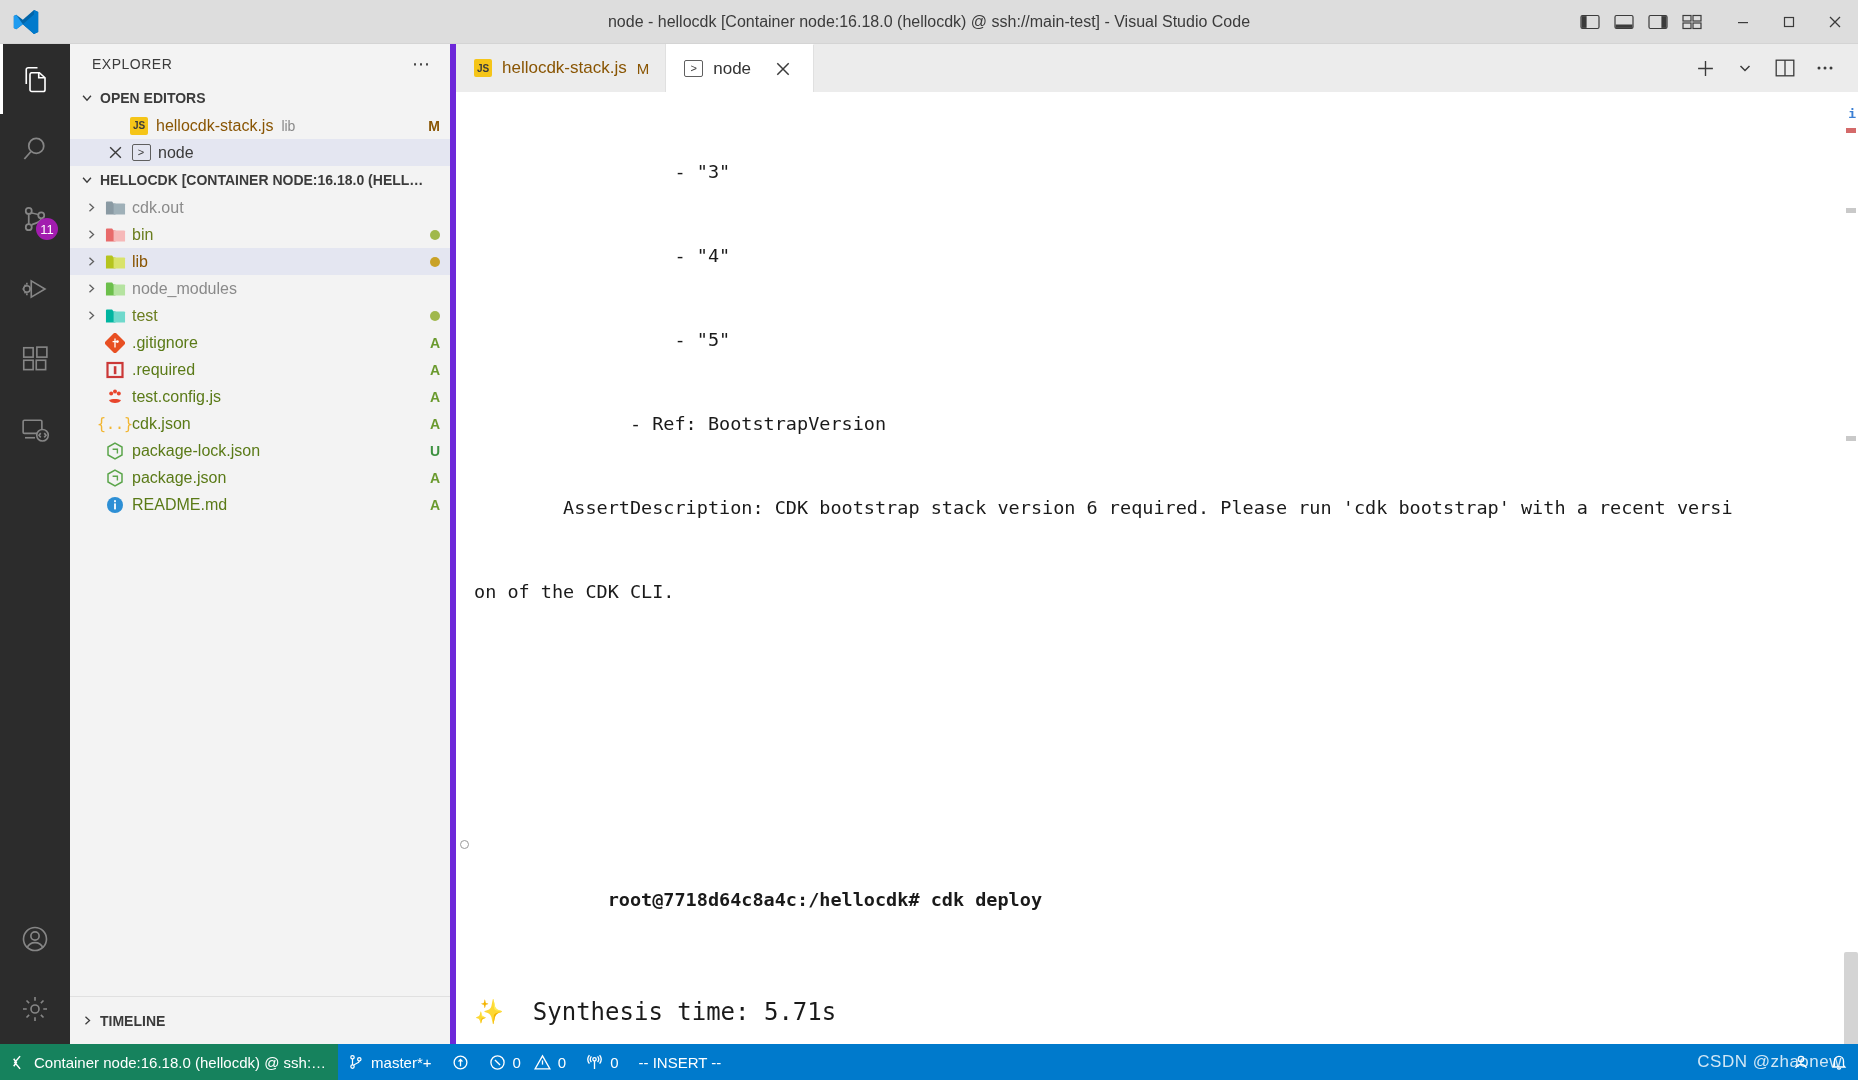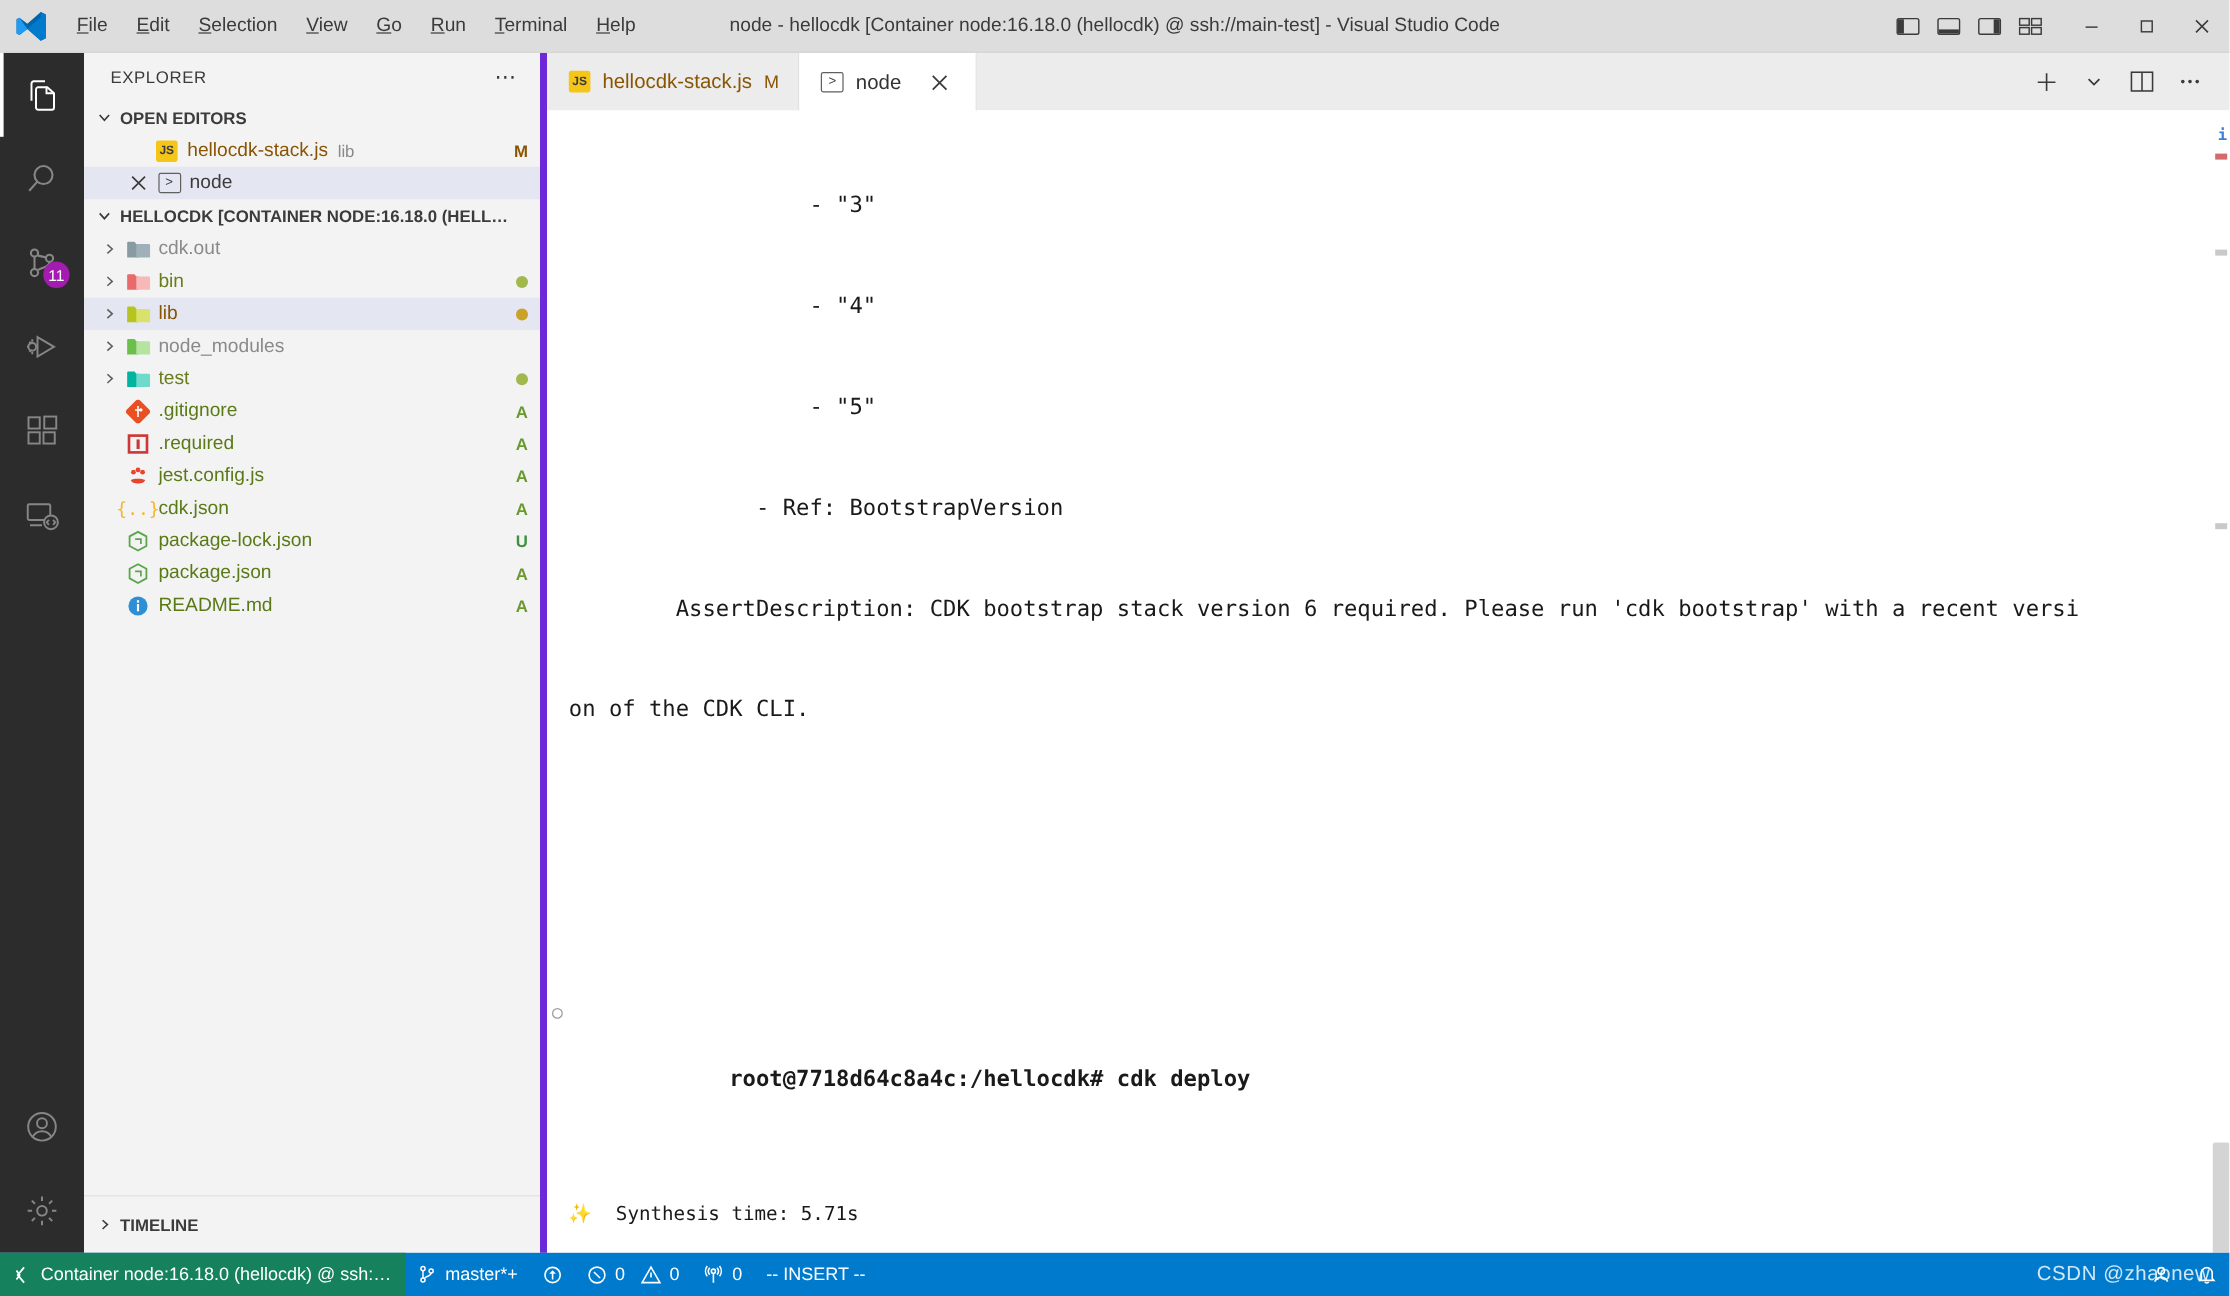--- a/index.html
+++ b/index.html
@@ -141,21 +141,21 @@
     padding: 10px 0 0 0;
   }
   .term-inner { padding-left: 18px; padding-right: 14px; white-space: pre; }
   .tline { height: 28px; white-space: pre; }
   .tline.bold { font-weight: bold; }
   .prompt-mark {
     position: absolute; left: -14px; top: 10px; width: 9px; height: 9px;
     border: 1.5px solid #9a9a9a; border-radius: 50%;
   }
   .tline-rel { position: relative; }
-  .sparkle { font-size: 16px; }
+  .sparkle { font-size: 24px; }
 
   
   .term-scroll { position: absolute; right: 0; top: 0; bottom: 0; width: 14px; }
   .scroll-mark { position: absolute; right: 2px; width: 10px; height: 5px; }
   .scroll-thumb { position: absolute; right: 0; width: 14px; background: rgba(100,100,100,.28); border-radius: 2px; }
   .term-overview-i { position: absolute; right: 2px; top: 8px; font-size: 13px; color: #3b7fd4; font-weight: bold;}
 
   
   .statusbar {
     height: 36px; flex: 0 0 36px; background: #007acc; color: #ffffff;
@@ -180,30 +180,20 @@
 <div class="app">
 
   <div class="titlebar">
     <div class="vscode-logo">
       <svg width="30" height="30" viewBox="0 0 32 32">
         <path d="M24.5 3.2 29 5.4v21.2l-4.5 2.2L12.6 18.4 5.6 23.7 3 22.3V9.7l2.6-1.4 7 5.3z" fill="#0065a9"></path>
         <path d="M24.5 3.2 29 5.4v21.2l-4.5 2.2-11.9-10.4 11.9-10.4z" fill="#007acc"></path>
         <path d="M5.6 8.3 3 9.7v12.6l2.6 1.4 7-5.3z" fill="#1f9cf0"></path>
       </svg>
     </div>
-    <div class="menubar">
-      <div class="menu-item"><u>F</u><span title="File">ile</span></div>
-      <div class="menu-item"><u>E</u>dit</div>
-      <div class="menu-item"><u>S</u>election</div>
-      <div class="menu-item"><u>V</u>iew</div>
-      <div class="menu-item"><u>G</u>o</div>
-      <div class="menu-item"><u>R</u>un</div>
-      <div class="menu-item"><u>T</u>erminal</div>
-      <div class="menu-item"><u>H</u>elp</div>
-    </div>
     <div class="window-title">node - hellocdk [Container node:16.18.0 (hellocdk) @ ssh://main-test] - Visual Studio Code</div>
     <div class="win-controls">
       <div class="layout-icons">
         <span class="layout-ico">
           <svg width="20" height="16" viewBox="0 0 20 16">
               <rect x="1" y="1.5" width="18" height="13" rx="1.5" fill="none" stroke="#3b3b3b" stroke-width="1.2"></rect>
               <rect x="1.6" y="2.1" width="5" height="11.8" fill="#3b3b3b"></rect>
             </svg>
         </span>
         <span class="layout-ico">
@@ -473,21 +463,21 @@
 
       <div class="tree-row idt-2">
         <span class="tw-icon">
           <svg width="20" height="20" viewBox="0 0 20 20">
               <path d="M4 13c2.5-1.5 9-1.5 12 0-1 4-11 4-12 0z" fill="#e8452c"></path>
               <circle cx="6.2" cy="6.5" r="2" fill="#e8452c"></circle>
               <circle cx="13.8" cy="6.5" r="2" fill="#e8452c"></circle>
               <circle cx="10" cy="4.6" r="2" fill="#e8452c"></circle>
             </svg>
         </span>
-        <span class="tw-label" style="color:#5a7a17">jest.config.js</span>
+        <span class="tw-label" style="color:#5a7a17">test.config.js</span>
         <span class="tw-status" style="color:#6a9a2e">A</span>
       </div>
 
       <div class="tree-row idt-2">
         <span class="tw-icon">
           <span style="color:#f2b632;font-size:15px;font-family:'DejaVu Sans Mono',monospace;">{..}</span>
         </span>
         <span class="tw-label" style="color:#5a7a17">cdk.json</span>
         <span class="tw-status" style="color:#6a9a2e">A</span>
       </div>

